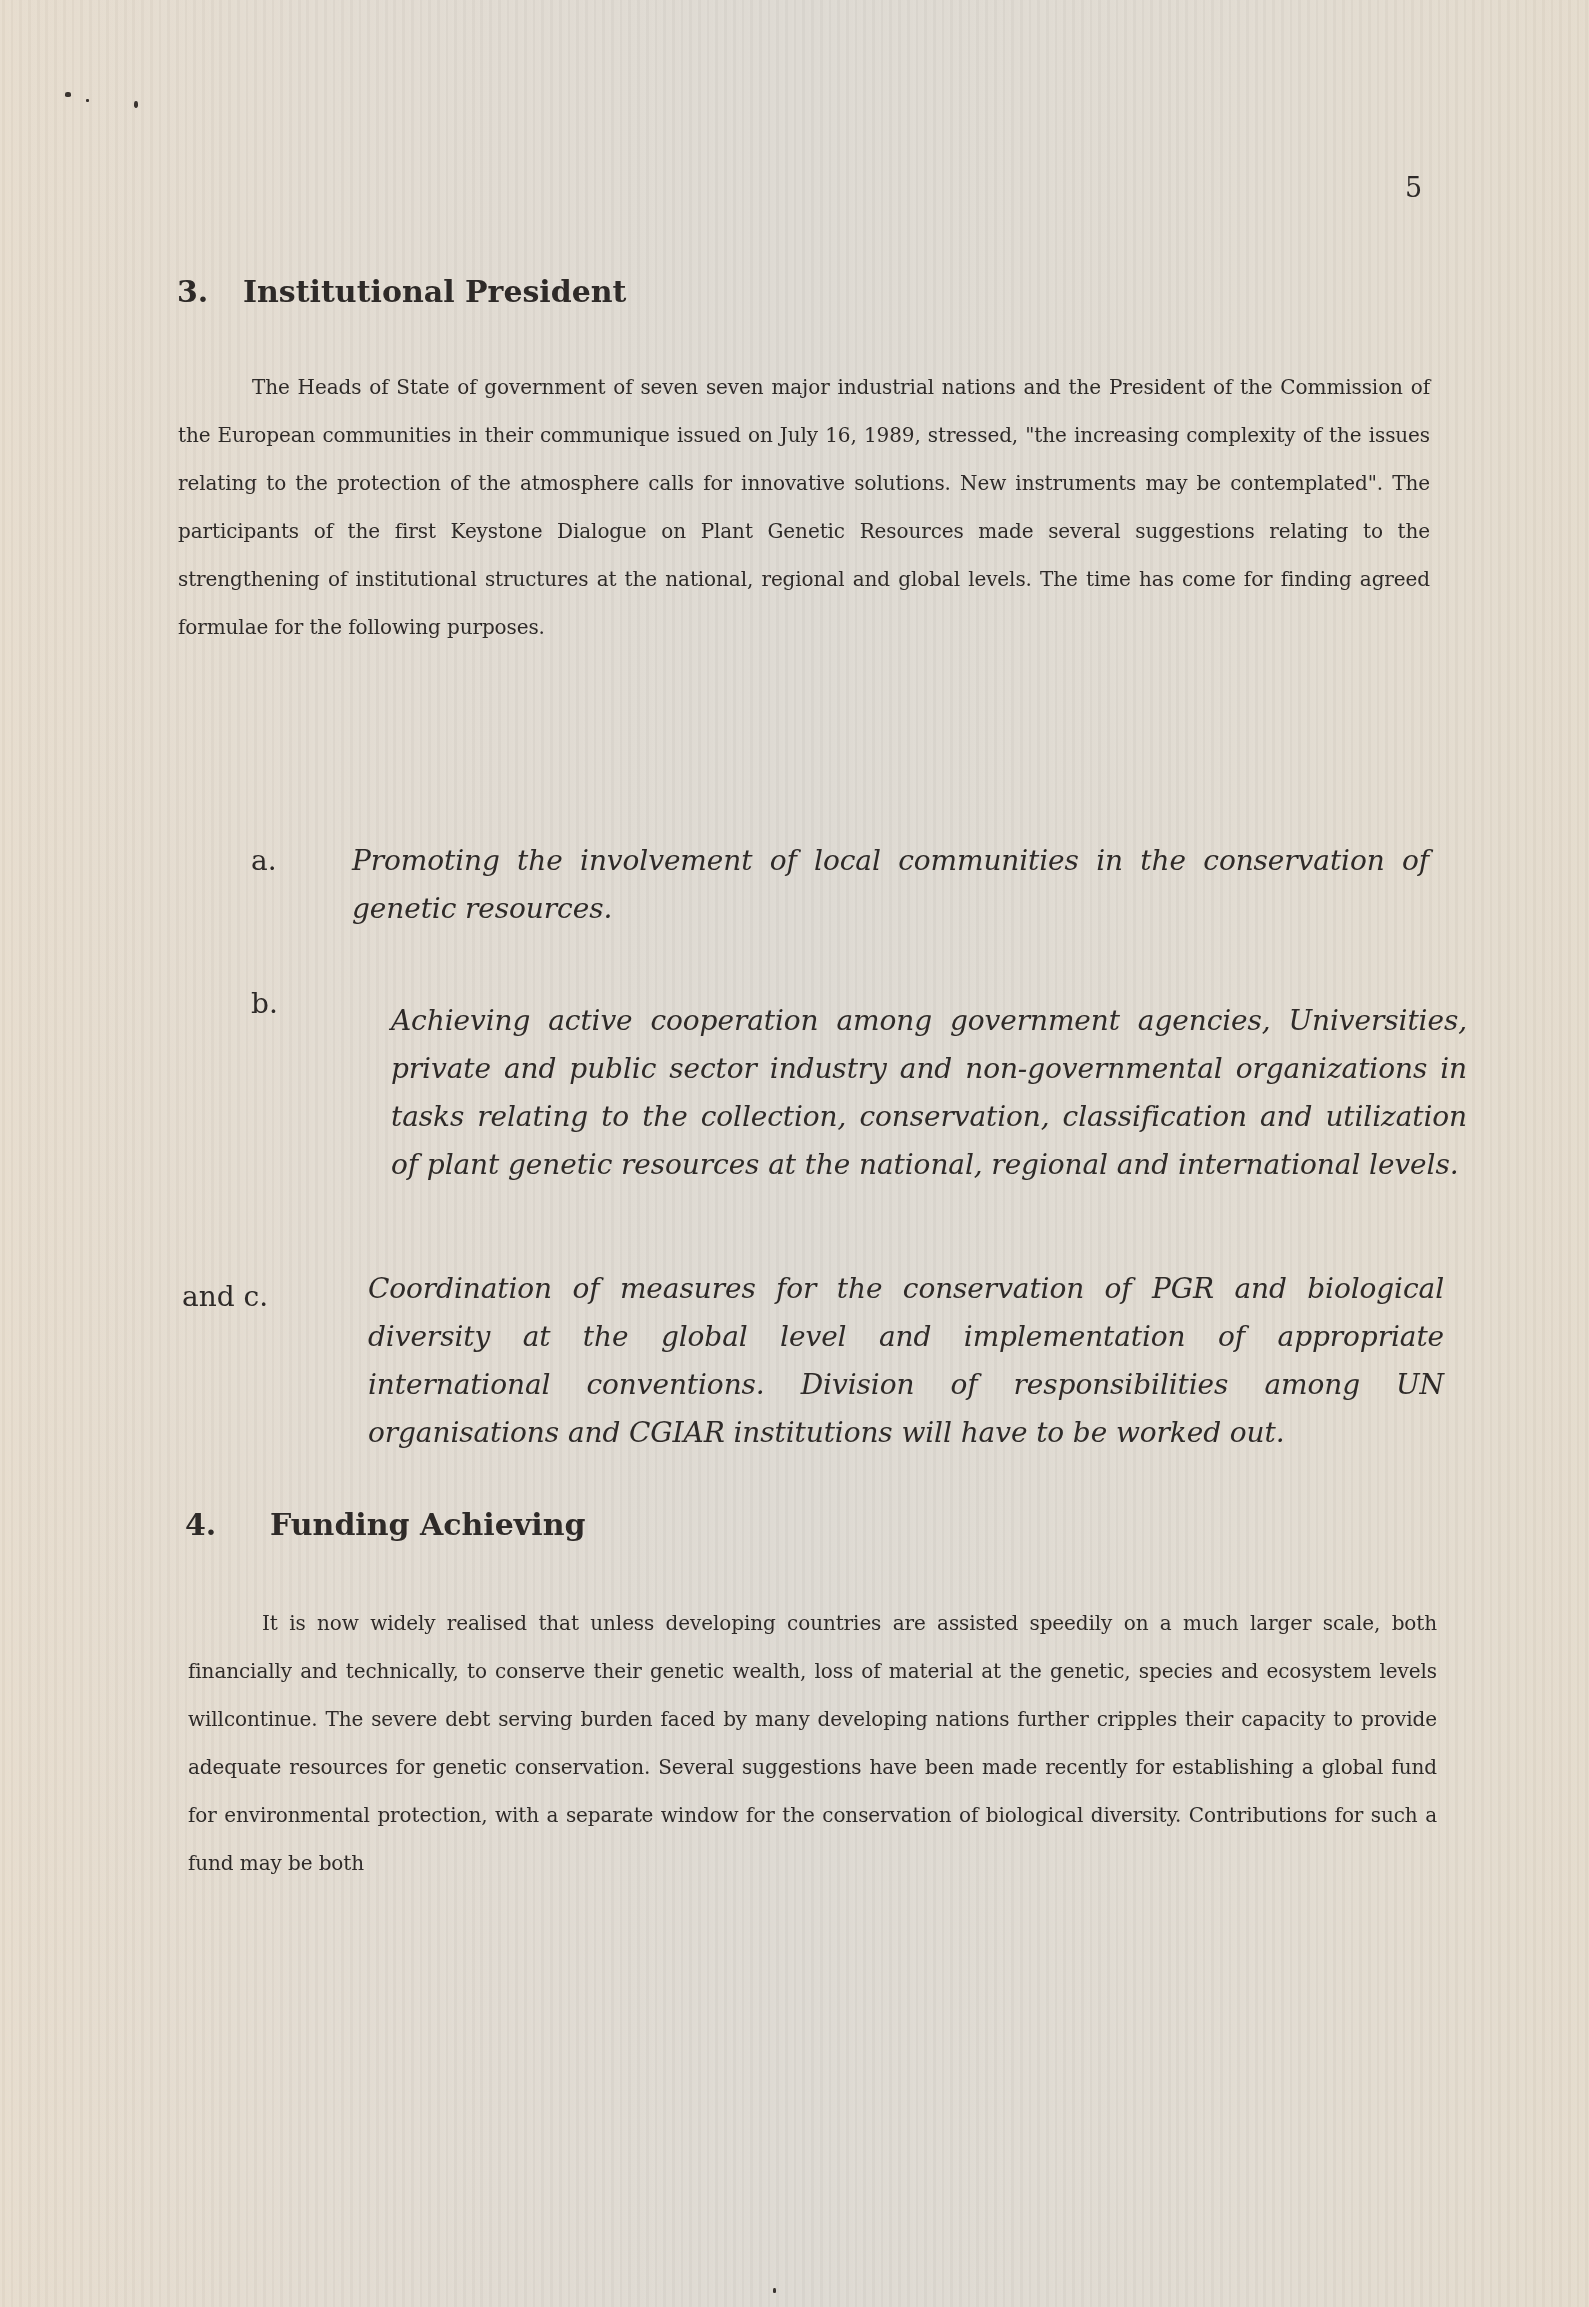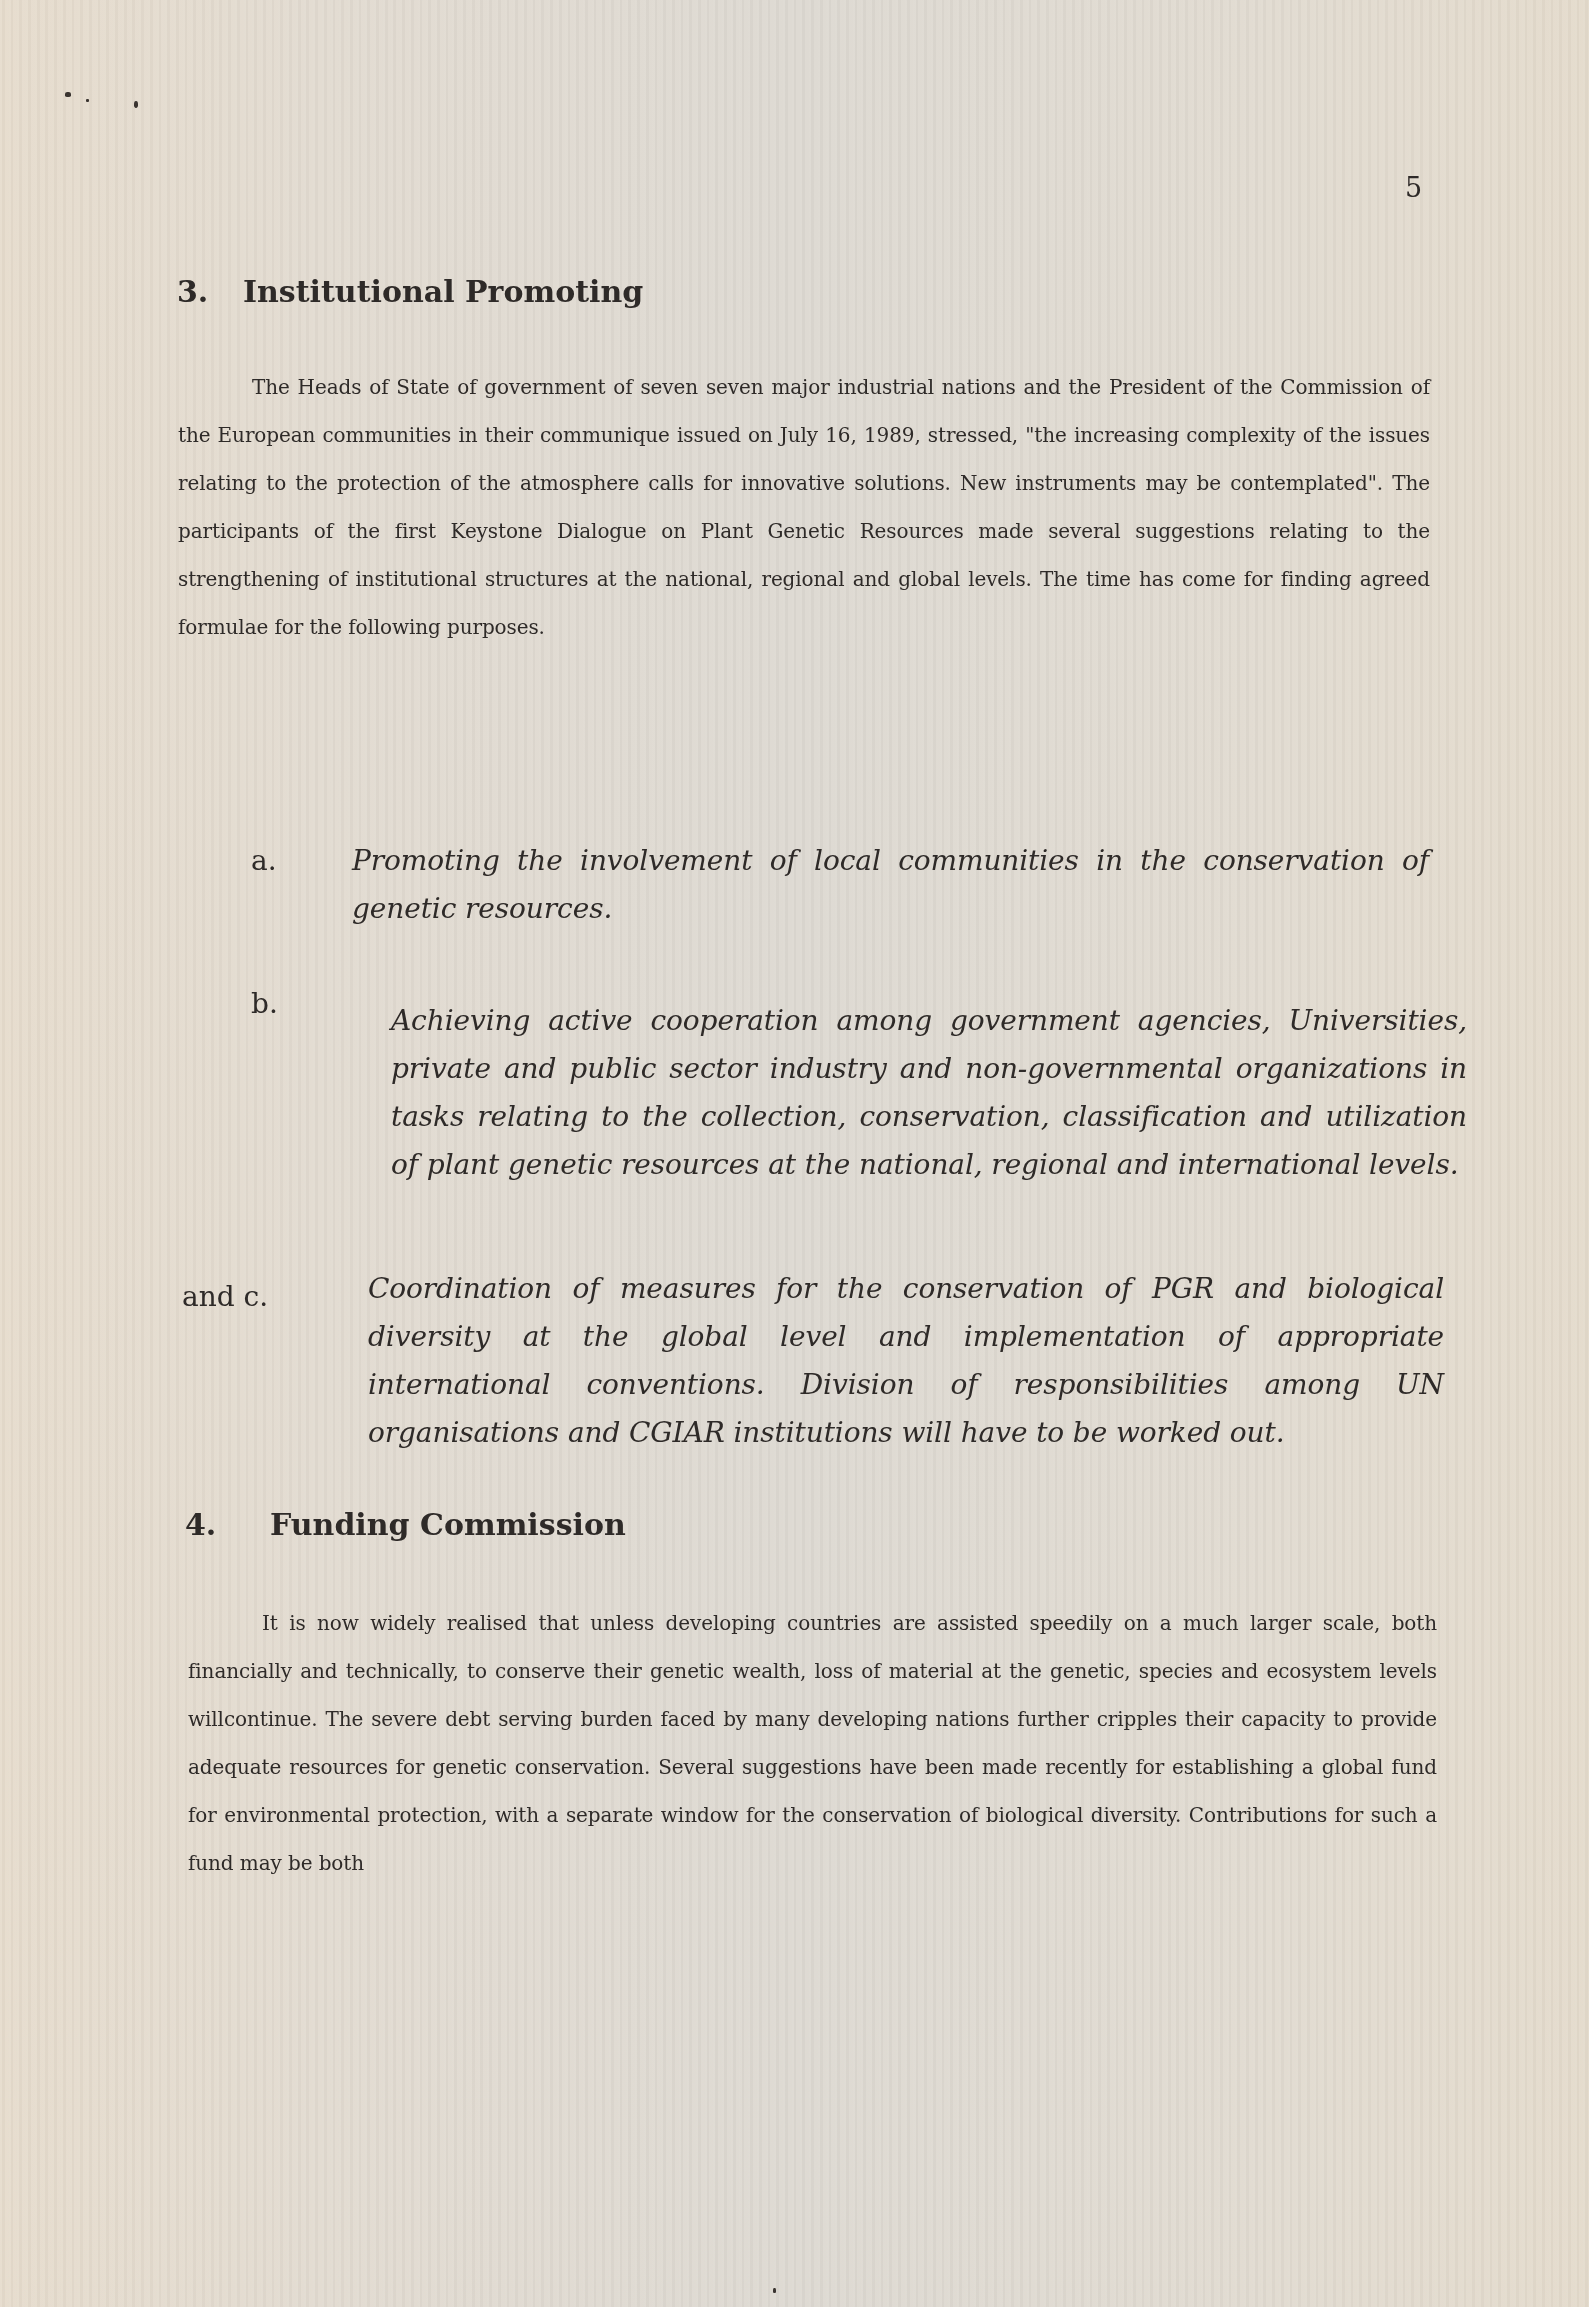--- a/index.html
+++ b/index.html
@@ -43,40 +43,40 @@
 <div class="page">
 
   <div class="speck" style="left:65px;top:92px;width:6px;height:4.7px;"></div>
   <div class="speck" style="left:86px;top:99px;width:2.7px;height:2.7px;"></div>
   <div class="speck" style="left:134px;top:101px;width:4px;height:6.7px;"></div>
   <div class="speck" style="left:773px;top:2288px;width:2.7px;height:4.7px;"></div>
 
   <div class="page-number">5</div>
 
   <div class="heading" style="left:177px;top:272px;">
-    <span class="num" style="width:66px;">3.</span><span>Institutional Promoting</span>
+    <span class="num" style="width:66px;">3.</span><span>Institutional President</span>
   </div>
 
   <p class="para" style="top:363px;margin:0;">The Heads of State of government of seven seven major industrial nations and the President of the Commission of the European communities in their communique issued on July 16, 1989, stressed, "the increasing complexity of the issues relating to the protection of the atmosphere calls for innovative solutions. New instruments may be contemplated". The participants of the first Keystone Dialogue on Plant Genetic Resources made several suggestions relating to the strengthening of institutional structures at the national, regional and global levels.  The time has come for finding agreed formulae for the following purposes.</p>
 
   <div class="list-item" style="left:0;top:837px;">
     <span class="list-label" style="left:251px;top:0;">a.</span>
     <span class="list-text" style="left:352px;top:0;width:1077px;">Promoting the involvement of local communities in the conservation of genetic resources.</span>
   </div>
 
   <div class="list-item" style="left:0;top:980px;">
     <span class="list-label" style="left:251px;top:0;">b.</span>
     <span class="list-text" style="left:354px;top:17px;width:1076px;margin-left:37px;">Achieving active cooperation among government agencies, Universities, private and public sector industry and non-governmental organizations in tasks relating to the collection, conservation, classification and utilization of plant genetic resources at the national, regional and international levels.</span>
   </div>
 
   <div class="list-item" style="left:0;top:1265px;">
     <span class="list-label" style="left:182px;top:8px;">and c.</span>
     <span class="list-text" style="left:356px;top:0;width:1076px;margin-left:12px;">Coordination of measures for the conservation of PGR and biological diversity at the global level and implementation of appropriate international conventions. Division of responsibilities among UN organisations and CGIAR institutions will have to be worked out.</span>
   </div>
 
   <div class="heading" style="left:185px;top:1505px;">
-    <span class="num" style="width:85px;">4.</span><span>Funding Commission</span>
+    <span class="num" style="width:85px;">4.</span><span>Funding Achieving</span>
   </div>
 
   <p class="para" style="top:1599px;left:188px;width:1249px;margin:0;">It is now widely realised that unless developing countries are assisted speedily on a much larger scale, both financially and technically, to conserve their genetic wealth, loss of material at the genetic, species and ecosystem levels willcontinue. The severe debt serving burden faced by many developing nations further cripples their capacity to provide adequate resources for genetic conservation. Several suggestions have been made recently for establishing a global fund for environmental protection, with a separate window for the conservation  of biological diversity. Contributions for such a fund may be both</p>
 
 </div>
 
 
 </body></html>

